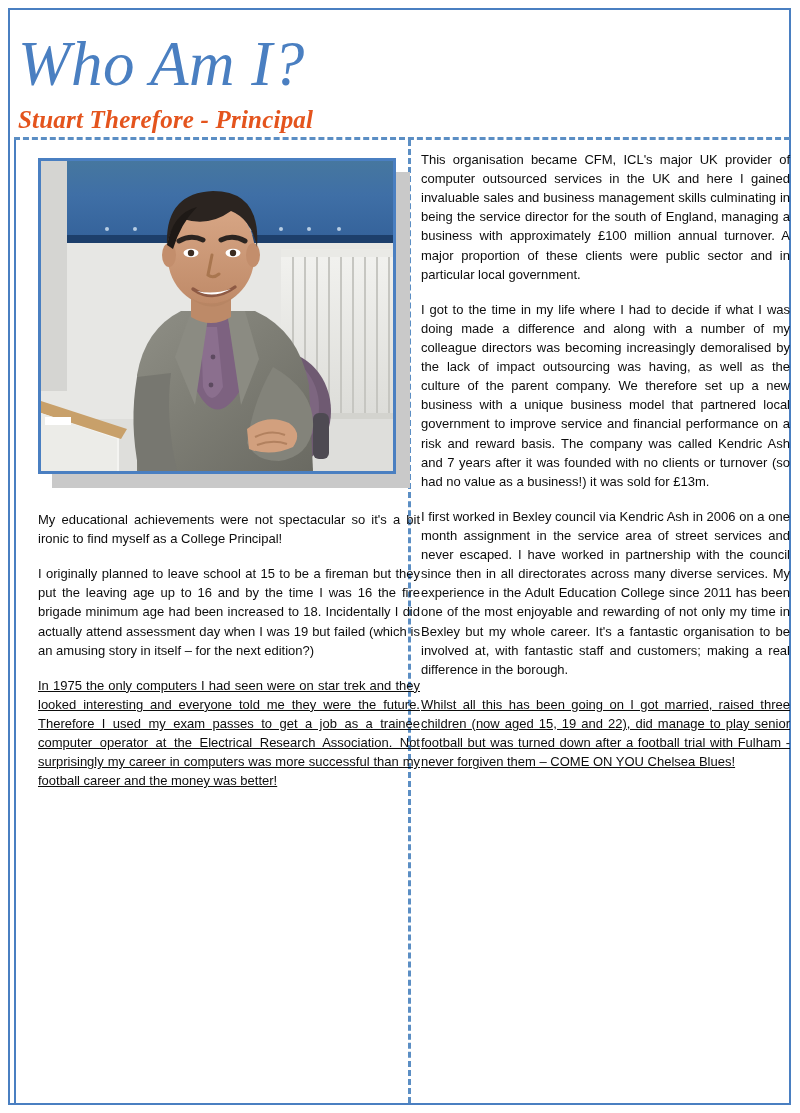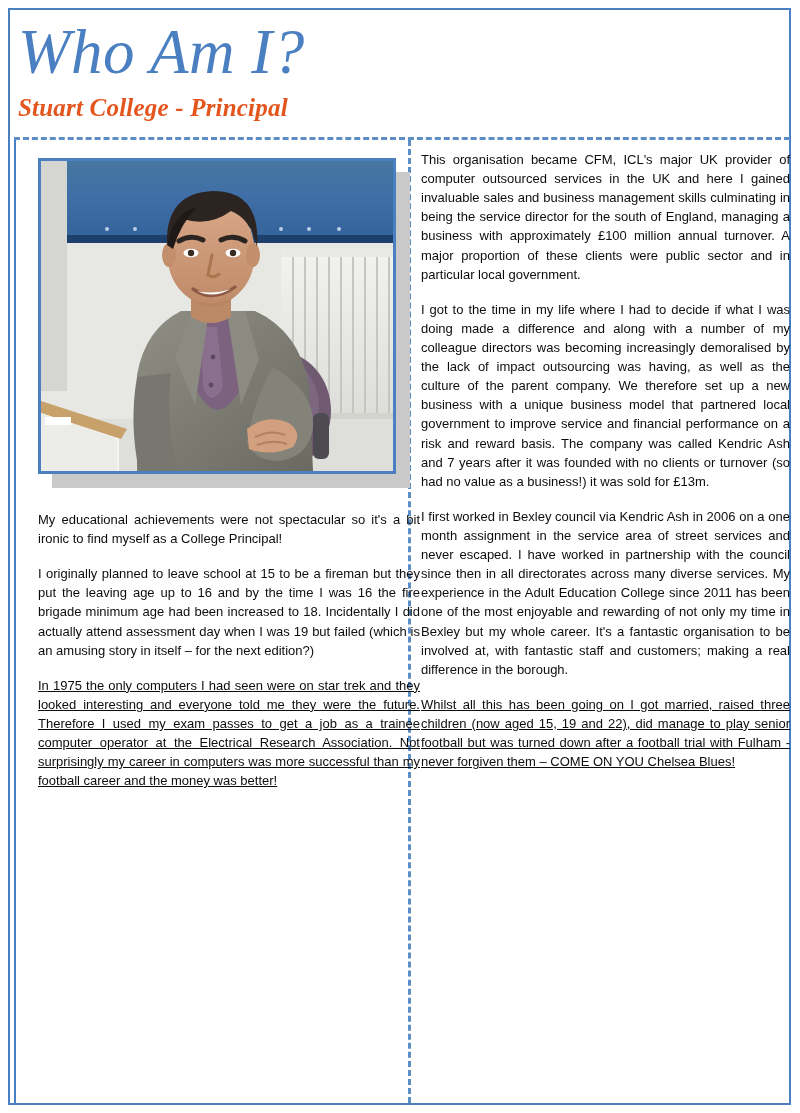--- a/index.html
+++ b/index.html
@@ -59,21 +59,21 @@
     top: 8px;
     width: 760px;
   }
   .title {
     font-family: "Liberation Serif", serif;
     font-style: italic;
     font-size: 63px;
     line-height: 1.02;
     color: #4a7fc1;
     margin: 0;
-    padding-top: 12px;
+    padding-top: 24px;
     letter-spacing: 0.5px;
     font-weight: normal;
   }
   .subtitle {
     font-family: "Liberation Serif", serif;
     font-style: italic;
     font-weight: bold;
     font-size: 25px;
     color: #e4541d;
     margin: 0;
@@ -153,21 +153,21 @@
 <div class="page">
 
   <div class="frame-top"></div>
   <div class="frame-left"></div>
   <div class="frame-right"></div>
   <div class="frame-bottom"></div>
   <div class="col-left-rule"></div>
 
   <div class="header">
     <h1 class="title">Who Am I?</h1>
-    <h2 class="subtitle">Stuart College - Principal</h2>
+    <h2 class="subtitle">Stuart Therefore - Principal</h2>
   </div>
 
   <div class="dash-h"></div>
   <div class="dash-v"></div>
 
   <div class="col col-left">
 
     <div class="photo-wrap">
       <div class="photo-shadow"></div>
       <div class="photo-frame">

